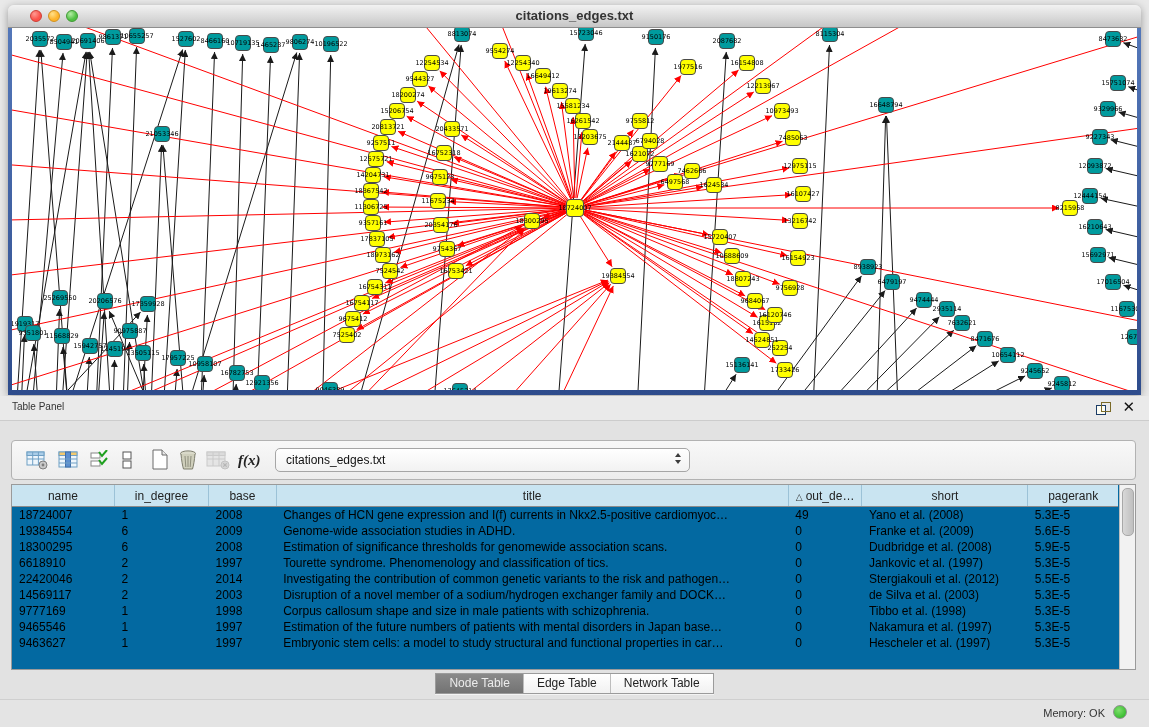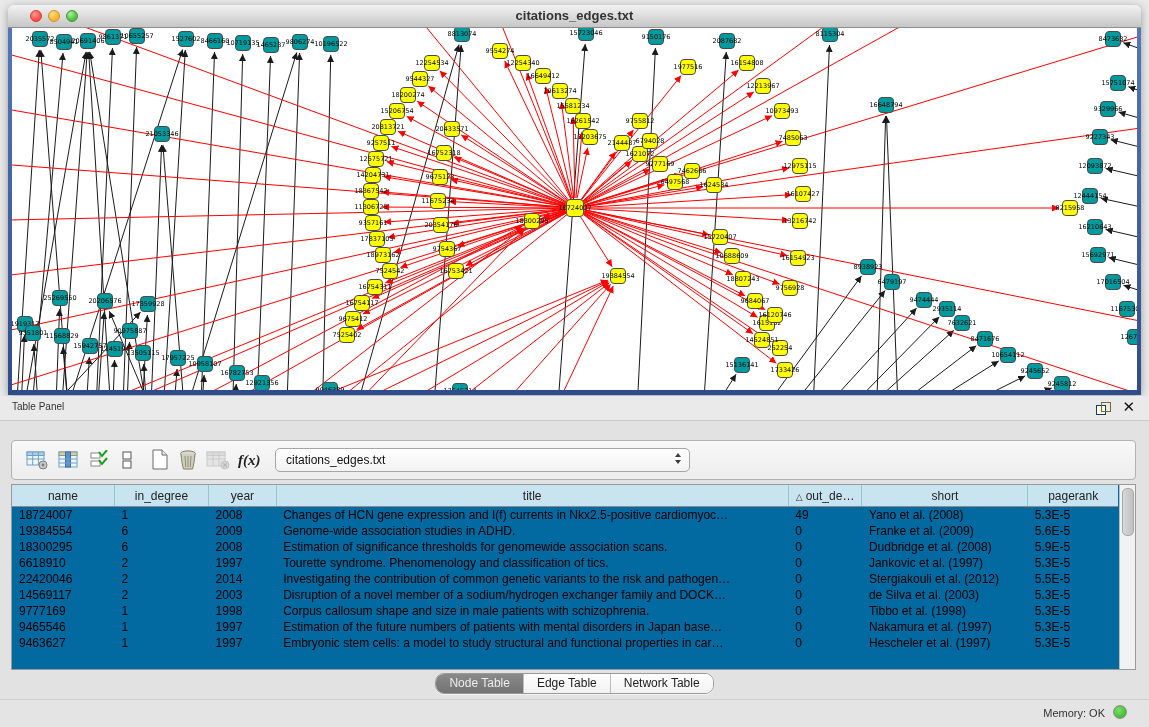--- a/index.html
+++ b/index.html
@@ -56,21 +56,21 @@
   table.grid th{height:21px;background:#c9e4f1;border-right:1px solid #9cc2d7;border-bottom:1px solid #8b8b8b;
     font-weight:normal;font-size:12px;color:#222;text-align:center;padding:0 4px;overflow:hidden;white-space:nowrap;}
   table.grid th:last-child{border-right:none;}
   table.grid td{height:16px;padding:0 0 0 7px;white-space:nowrap;overflow:hidden;text-overflow:clip;}
   .sort-tri{font-size:9px;margin-right:3px;color:#333;}
   .vscroll{position:absolute;right:0;top:0;width:15px;height:184px;background:#f2f2f2;border-left:1px solid #bdbdbd;}
   .vthumb{position:absolute;left:2px;top:3px;width:10px;height:46px;background:linear-gradient(90deg,#d8d8d8,#bfbfbf);
     border:1px solid #a8a8a8;border-radius:5px;}
 
   .tabs{position:absolute;left:0;top:277px;width:100%;height:24px;text-align:center;}
-  .seg{display:inline-flex;border:1px solid #9b9b9b;border-radius:9px;overflow:hidden;
+  .seg{display:inline-flex;border:1px solid #9b9b9b;border-radius:0;overflow:hidden;
     background:#fcfcfc;box-shadow:0 1px 0 rgba(255,255,255,.6);}
   .tab{padding:2px 13px 3px 13px;font-size:12px;color:#222;border-left:1px solid #bdbdbd;
     background:linear-gradient(#ffffff,#f1f1f1);}
   .tab:first-child{border-left:none;}
   .tab.selected{background:linear-gradient(#8a8a8a,#737373);color:#ececec;}
 
   .statusbar{position:absolute;left:0;bottom:0;width:100%;height:27px;background:#e4e4e4;
     border-top:1px solid #cfcfcf;}
   .mem-label{position:absolute;right:44px;top:7px;font-size:11px;color:#333;}
   .mem-dot{position:absolute;right:22px;top:5px;width:14px;height:14px;border-radius:50%;
@@ -828,21 +828,21 @@
             <col style="width:66px">
           <col style="width:500px">
             <col style="width:72px">
             <col style="width:162px">
             <col style="width:88px">
         </colgroup>
         <thead>
           <tr>
             <th>name</th>
             <th>in_degree</th>
-            <th>year</th>
+            <th>base</th>
             <th>title</th>
             <th><span class="sort-tri">△</span><span>out_de…</span></th>
             <th>short</th>
             <th>pagerank</th>
           </tr>
         </thead>
         <tbody id="table-body">
             <tr>
               <td>18724007</td>
               <td>1</td>

